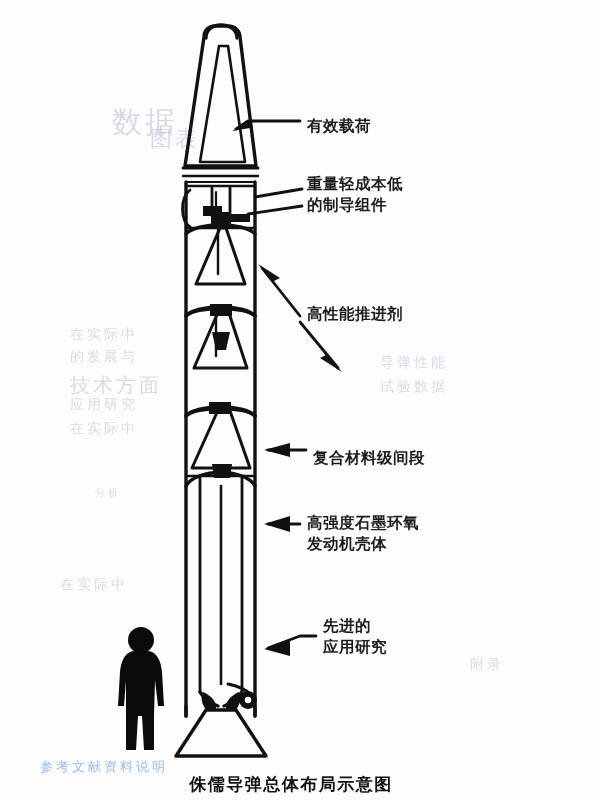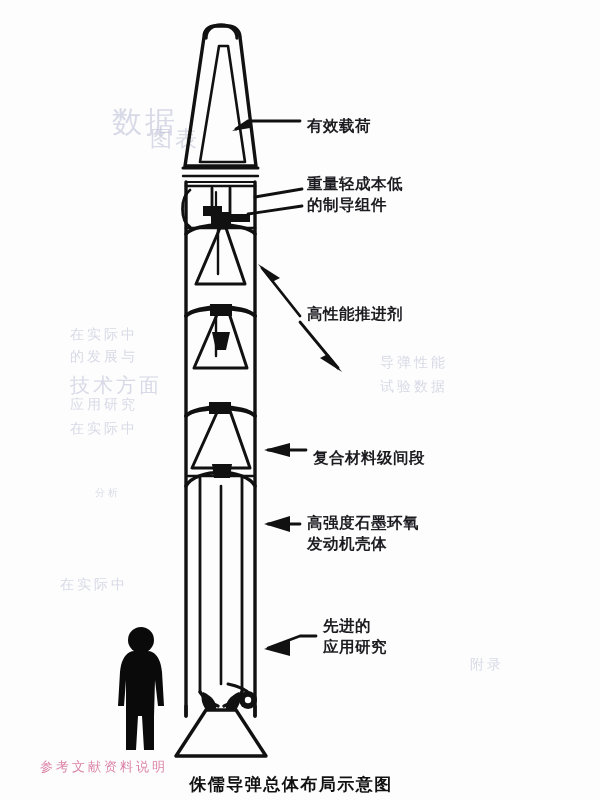--- a/index.html
+++ b/index.html
@@ -58,21 +58,21 @@
       <div class="bleed" style="left: 150px; top: 108px; font-size: 22px; color: rgb(185, 189, 212);">图表</div>
       <div class="bleed" style="left: 70px; top: 310px; font-size: 14px; color: rgb(185, 189, 212);">在实际中</div>
       <div class="bleed" style="left: 70px; top: 332px; font-size: 14px; color: rgb(185, 189, 212);">的发展与</div>
       <div class="bleed" style="left: 70px; top: 356px; font-size: 20px; color: rgb(185, 189, 212); text-align: center;">技术方面</div>
       <div class="bleed" style="left: 70px; top: 380px; font-size: 14px; color: rgb(185, 189, 212);">应用研究</div>
       <div class="bleed" style="left: 70px; top: 404px; font-size: 14px; color: rgb(185, 189, 212);">在实际中</div>
       <div class="bleed" style="left: 380px; top: 338px; font-size: 14px; color: rgb(185, 189, 212);">导弹性能</div>
       <div class="bleed" style="left: 380px; top: 362px; font-size: 14px; color: rgb(185, 189, 212); text-align: right;">试验数据</div>
       <div class="bleed" style="left: 95px; top: 470px; font-size: 10px; color: rgb(185, 189, 212);">分析</div>
       <div class="bleed" style="left: 60px; top: 560px; font-size: 14px; color: rgb(185, 189, 212);">在实际中</div>
-      <div class="bleed" style="left: 40px; top: 742px; font-size: 13px; color: #be185d; text-align: right;">参考文献资料说明</div>
+      <div class="bleed" style="left: 40px; top: 742px; font-size: 13px; color: #3b82f6; text-align: right;">参考文献资料说明</div>
       <div class="bleed" style="left: 470px; top: 640px; font-size: 14px; color: rgb(185, 189, 212);">附录</div>
     </div>
 
   <svg class="diagram" viewBox="0 0 600 800">
     <g fill="none" stroke="#111111" stroke-width="3.4" stroke-linejoin="round" stroke-linecap="round">
 
       <g>
         <path d="M215,10 C208,10 204,15 204,21 L185,150 L256,150 L240,21 C240,15 235,10 228,10 Z"></path>
 
         <path d="M206,22 C206,14 212,9 221,9 C230,9 237,14 237,22"></path>

